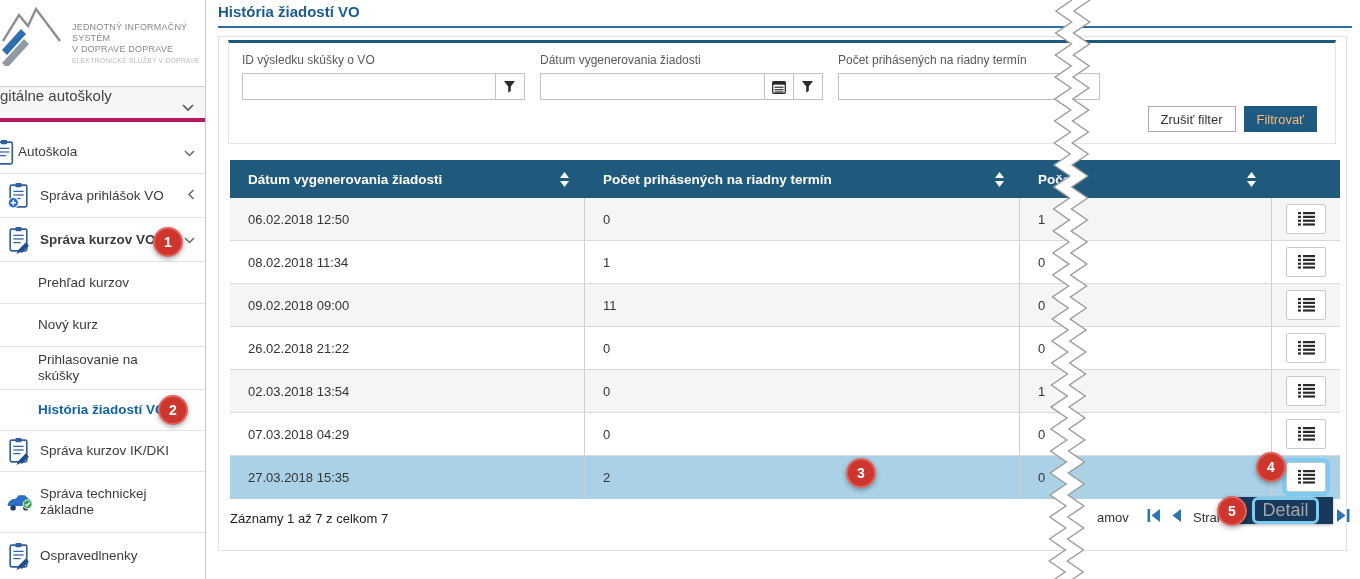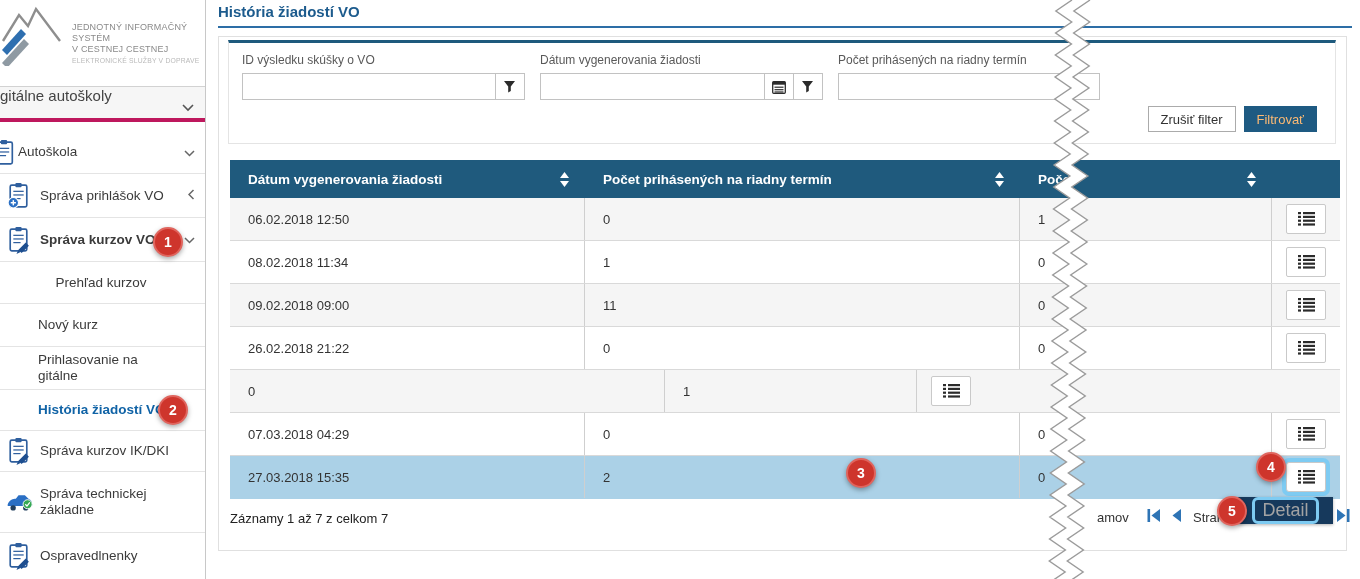--- a/index.html
+++ b/index.html
@@ -88,21 +88,21 @@
 
   <aside class="sidebar">
     <div class="logo">
       <svg class="logo-mark" width="64" height="62" viewBox="0 0 64 62">
         <polyline points="3,37 19,11 28,22 36,5 60,37" fill="none" stroke="#8e8e8e" stroke-width="2.4"></polyline>
         <polygon points="2,46 21,25 26,30 7,51" fill="#2e6fb0"></polygon>
         <polygon points="2,59 24,35 29,40 7,64" fill="#8f9aa3"></polygon>
       </svg>
       <div class="logo-text">
         <div class="logo-l1">JEDNOTNÝ INFORMAČNÝ SYSTÉM</div>
-        <div class="logo-l2">V CESTNEJ CESTNEJ</div>
+        <div class="logo-l2">V DOPRAVE DOPRAVE</div>
         <div class="logo-l3">ELEKTRONICKÉ SLUŽBY V DOPRAVE</div>
       </div>
     </div>
 
     <div class="sec-head">
       <span class="sec-label">gitálne autoškoly</span>
       <svg class="sec-chev" width="12" height="8" viewBox="0 0 12 8">
           <polyline points="1,1 6,6 11,1" fill="none" stroke="#555" stroke-width="1.6"></polyline>
         </svg>
     </div>
@@ -153,28 +153,28 @@
             <path d="M13,23 L20,16 L23,19 L16,26 Z" fill="#1d4e8f"></path>
             <path d="M13,23 L11,27 L15,25 Z" fill="#1d4e8f"></path>
           </svg>
       </span>
       <span class="sb-label" style="font-weight:bold;">Správa kurzov VO</span>
       <span class="sb-chev"><svg width="11" height="7" viewBox="0 0 11 7">
             <polyline points="1,1 5.5,5.5 10,1" fill="none" stroke="#666" stroke-width="1.5"></polyline>
           </svg></span>
     </div>
 
-    <div class="sb-item" style="top:262px;height:42px;justify-content:center;">
+    <div class="sb-item" style="top:262px;height:42px;">
       <span class="sb-label sub">Prehľad kurzov</span>
     </div>
     <div class="sb-item" style="top:304px;height:43px;">
       <span class="sb-label sub">Nový kurz</span>
     </div>
     <div class="sb-item" style="top:347px;height:43px;">
-      <span class="sb-label sub">Prihlasovanie na gitálne</span>
+      <span class="sb-label sub">Prihlasovanie na skúšky</span>
     </div>
     <div class="sb-item active" style="top:390px;height:41px;">
       <span class="sb-label sub">História žiadostí VO</span>
     </div>
 
     <div class="sb-item" style="top:431px;height:41px;">
       <span class="sb-ic">
         <svg width="27" height="28" viewBox="0 0 26 27">
             <rect x="5" y="3" width="16" height="21" rx="1.5" fill="#fff" stroke="#2f5f9e" stroke-width="1.6"></rect>
             <rect x="10" y="1" width="6" height="4" rx="1" fill="#2f5f9e"></rect>
@@ -376,20 +376,21 @@
                   <rect x="0" y="7.6" width="3" height="2.2"></rect>
                   <rect x="5" y="7.6" width="12" height="2.2"></rect>
                   <rect x="0" y="11.4" width="3" height="2.2"></rect>
                   <rect x="5" y="11.4" width="12" height="2.2"></rect>
                 </g>
               </svg>
             </span>
           </div>
       </div>
       <div class="trow alt">
+        <div class="td c1">02.03.2018 13:54</div>
         <div class="td c2">0</div>
         <div class="td c3">1</div>
         <div class="td c4">
             <span class="act-btn">
               <svg width="17" height="14" viewBox="0 0 17 14">
                 <g fill="#2b2b2b">
                   <rect x="0" y="0" width="3" height="2.2"></rect>
                   <rect x="5" y="0" width="12" height="2.2"></rect>
                   <rect x="0" y="3.8" width="3" height="2.2"></rect>
                   <rect x="5" y="3.8" width="12" height="2.2"></rect>

